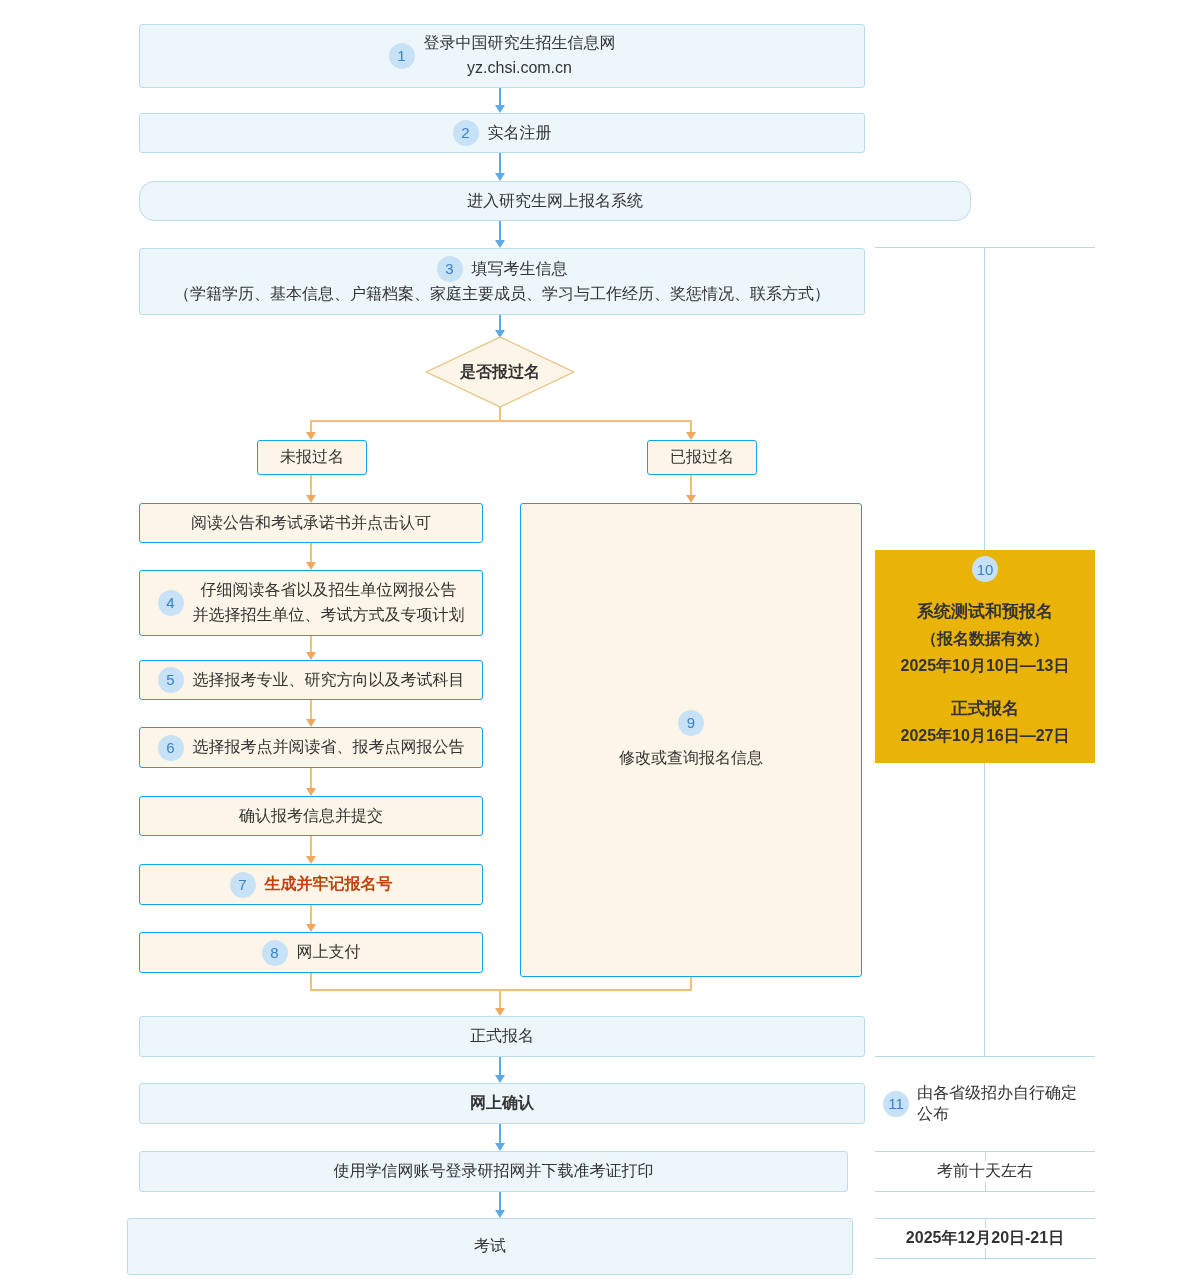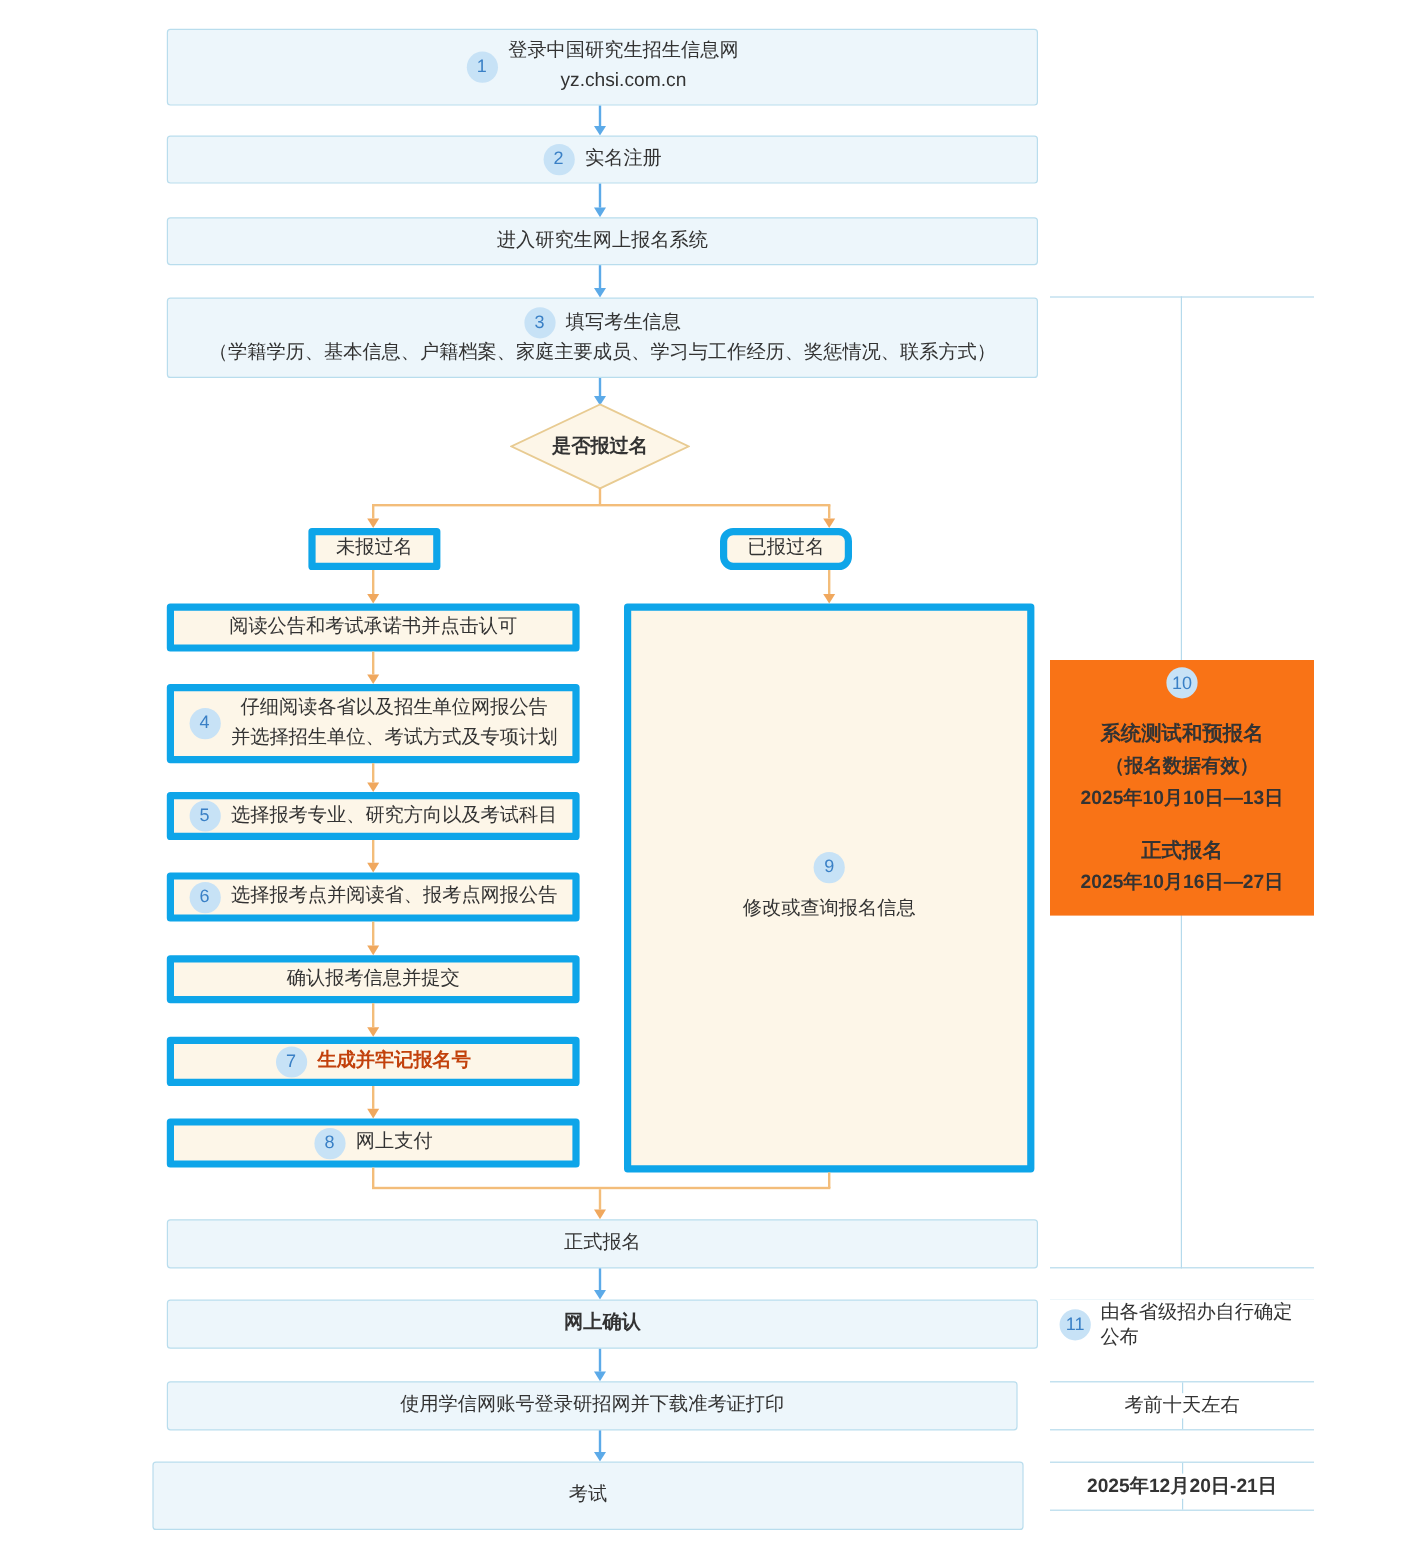--- a/index.html
+++ b/index.html
@@ -3,21 +3,21 @@
 <meta charset="utf-8">
 <style>
   * { margin:0; padding:0; box-sizing:border-box; }
   html,body { background:#ffffff; }
   body { font-family:"Liberation Sans","DejaVu Sans",sans-serif; color:#333; }
   .canvas { position:relative; width:1180px; height:1284px; background:#ffffff; overflow:hidden; }
 
   .box { position:absolute; display:flex; align-items:center; justify-content:center;
          font-size:16px; color:#333; border-radius:3px; line-height:1.55; }
   .blue   { background:#edf6fb; border:1px solid #b9dded; }
-  .orange { background:#fdf6e8; border:6px solid #0ea5e9; }
+  .orange { background:#fdf6e8; border:1px solid #0ea5e9; }
 
   .badge { display:inline-flex; flex:none; width:26px; height:26px; border-radius:50%;
            background:#c7e2f6; color:#3a80c6; align-items:center; justify-content:center;
            font-size:15px; }
 
   .row-badge { display:flex; align-items:center; gap:9px; }
 
   .two-line { display:flex; flex-direction:column; align-items:center; text-align:center; }
 
   
@@ -39,21 +39,21 @@
   
   .note-hline { position:absolute; left:875px; width:220px; height:1px; background:#b5daec; }
   .note-vline { position:absolute; left:984px; width:1px; background:#b5daec; }
   .note-row { position:absolute; left:875px; width:220px; border-top:1px solid #b5daec;
               border-bottom:1px solid #b5daec; display:flex; align-items:center;
               justify-content:center; font-size:16px; }
   .note-row .vtick { position:absolute; left:50%; top:0; bottom:0; width:1px; background:#b5daec; }
   .note-row .txt { position:relative; background:#ffffff; padding:0 8px; display:flex;
                    align-items:center; gap:8px; }
 
-  .note10 { position:absolute; left:875px; top:550px; width:220px; background:#f97316;
+  .note10 { position:absolute; left:875px; top:550px; width:220px; background:#eab308;
             text-align:center; padding:6px 0 14px 0; }
   .note10 .badge { margin:0 auto; }
   .n10-title { font-weight:bold; font-size:17px; margin-top:16px; line-height:27px; }
   .n10-line  { font-weight:600; font-size:16px; line-height:27px; }
   .bold { font-weight:bold; }
 </style>
 </head>
 <body>
 
 <div class="canvas">
@@ -72,21 +72,21 @@
 
   <div class="box blue" style="left:139px; top:113px; width:726px; height:40px;">
     <div class="row-badge">
       <span class="badge">2</span>
       <span>实名注册</span>
     </div>
   </div>
 
   <div class="arr arr-b" style="left:499px; top:153px; height:20px;"></div>
 
-  <div class="box blue" style="left:139px; top:181px; width:726px; height:40px;">
+  <div class="box blue" style="left:139px; top:181px; width:832px; height:40px;border-radius:15px;">
     <span>进入研究生网上报名系统</span>
   </div>
 
   <div class="arr arr-b" style="left:499px; top:221px; height:19px;"></div>
 
   <div class="box blue" style="left:139px; top:248px; width:726px; height:67px; flex-direction:column;">
     <div class="row-badge">
       <span class="badge">3</span>
       <span>填写考生信息</span>
     </div>
@@ -103,21 +103,21 @@
   </div>
 
   <div class="oline" style="left:499px; top:407px; width:2px; height:14px;"></div>
   <div class="oline" style="left:310px; top:420px; width:382px; height:2px;"></div>
   <div class="arr arr-o" style="left:310px; top:421px; height:11px;"></div>
   <div class="arr arr-o" style="left:690px; top:421px; height:11px;"></div>
 
   <div class="box orange" style="left:257px; top:440px; width:110px; height:35px;">
     <span>未报过名</span>
   </div>
-  <div class="box orange" style="left:600px; top:440px; width:110px; height:35px;border-radius:11px;">
+  <div class="box orange" style="left:647px; top:440px; width:110px; height:35px;">
     <span>已报过名</span>
   </div>
 
   <div class="arr arr-o" style="left:310px; top:475px; height:20px;"></div>
   <div class="arr arr-o" style="left:690px; top:475px; height:20px;"></div>
 
   <div class="box orange" style="left:139px; top:503px; width:344px; height:40px;">
     <span>阅读公告和考试承诺书并点击认可</span>
   </div>
 

